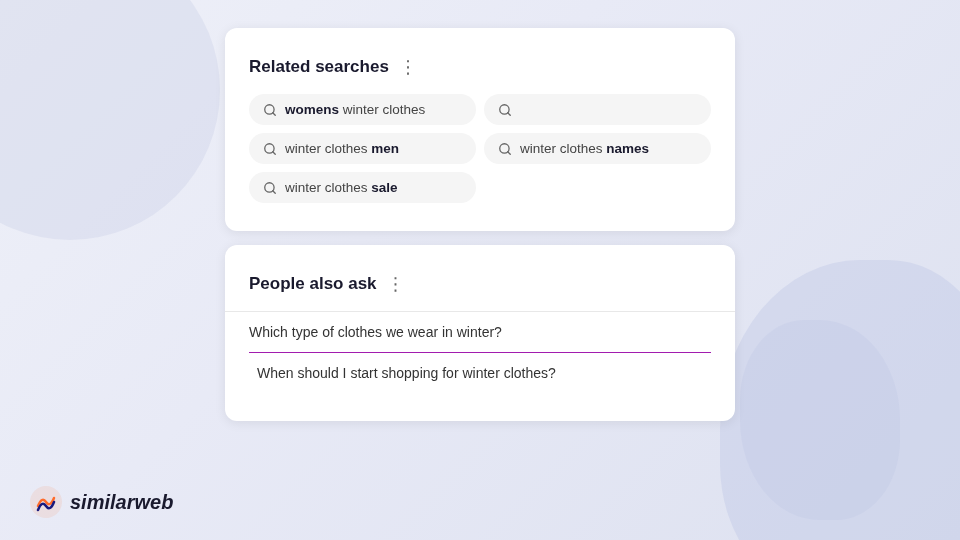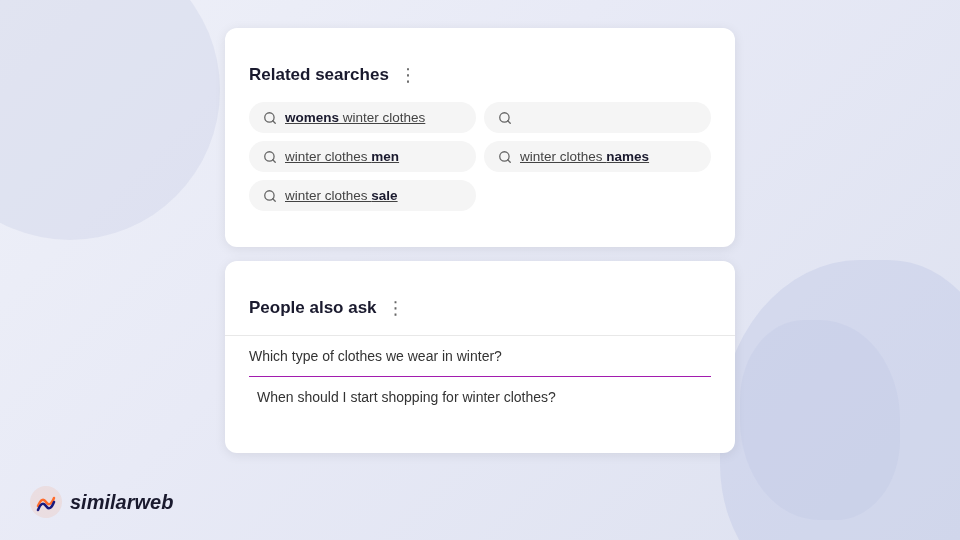--- a/index.html
+++ b/index.html
@@ -53,21 +53,21 @@
       padding-top: 28px;
       gap: 14px;
     }
 
     
     .card {
       background: #fff;
       border-radius: 12px;
       box-shadow: 0 2px 12px rgba(0,0,0,0.08);
       width: 510px;
-      padding: 36px 24px;
+      padding: 28px 24px;
     }
 
     
     .card-header {
       display: flex;
       align-items: center;
       gap: 10px;
       margin-bottom: 16px;
     }
 
@@ -105,21 +105,20 @@
     }
 
     .search-icon-svg {
       flex-shrink: 0;
       color: #555;
     }
 
     .chip-text {
       color: #444;
       font-size: 13.5px;
-      text-decoration: underline;
     }
 
     .chip-text b {
       font-weight: 700;
       color: #1a1a2e;
     }
 
     
     .paa-divider {
       height: 1px;

